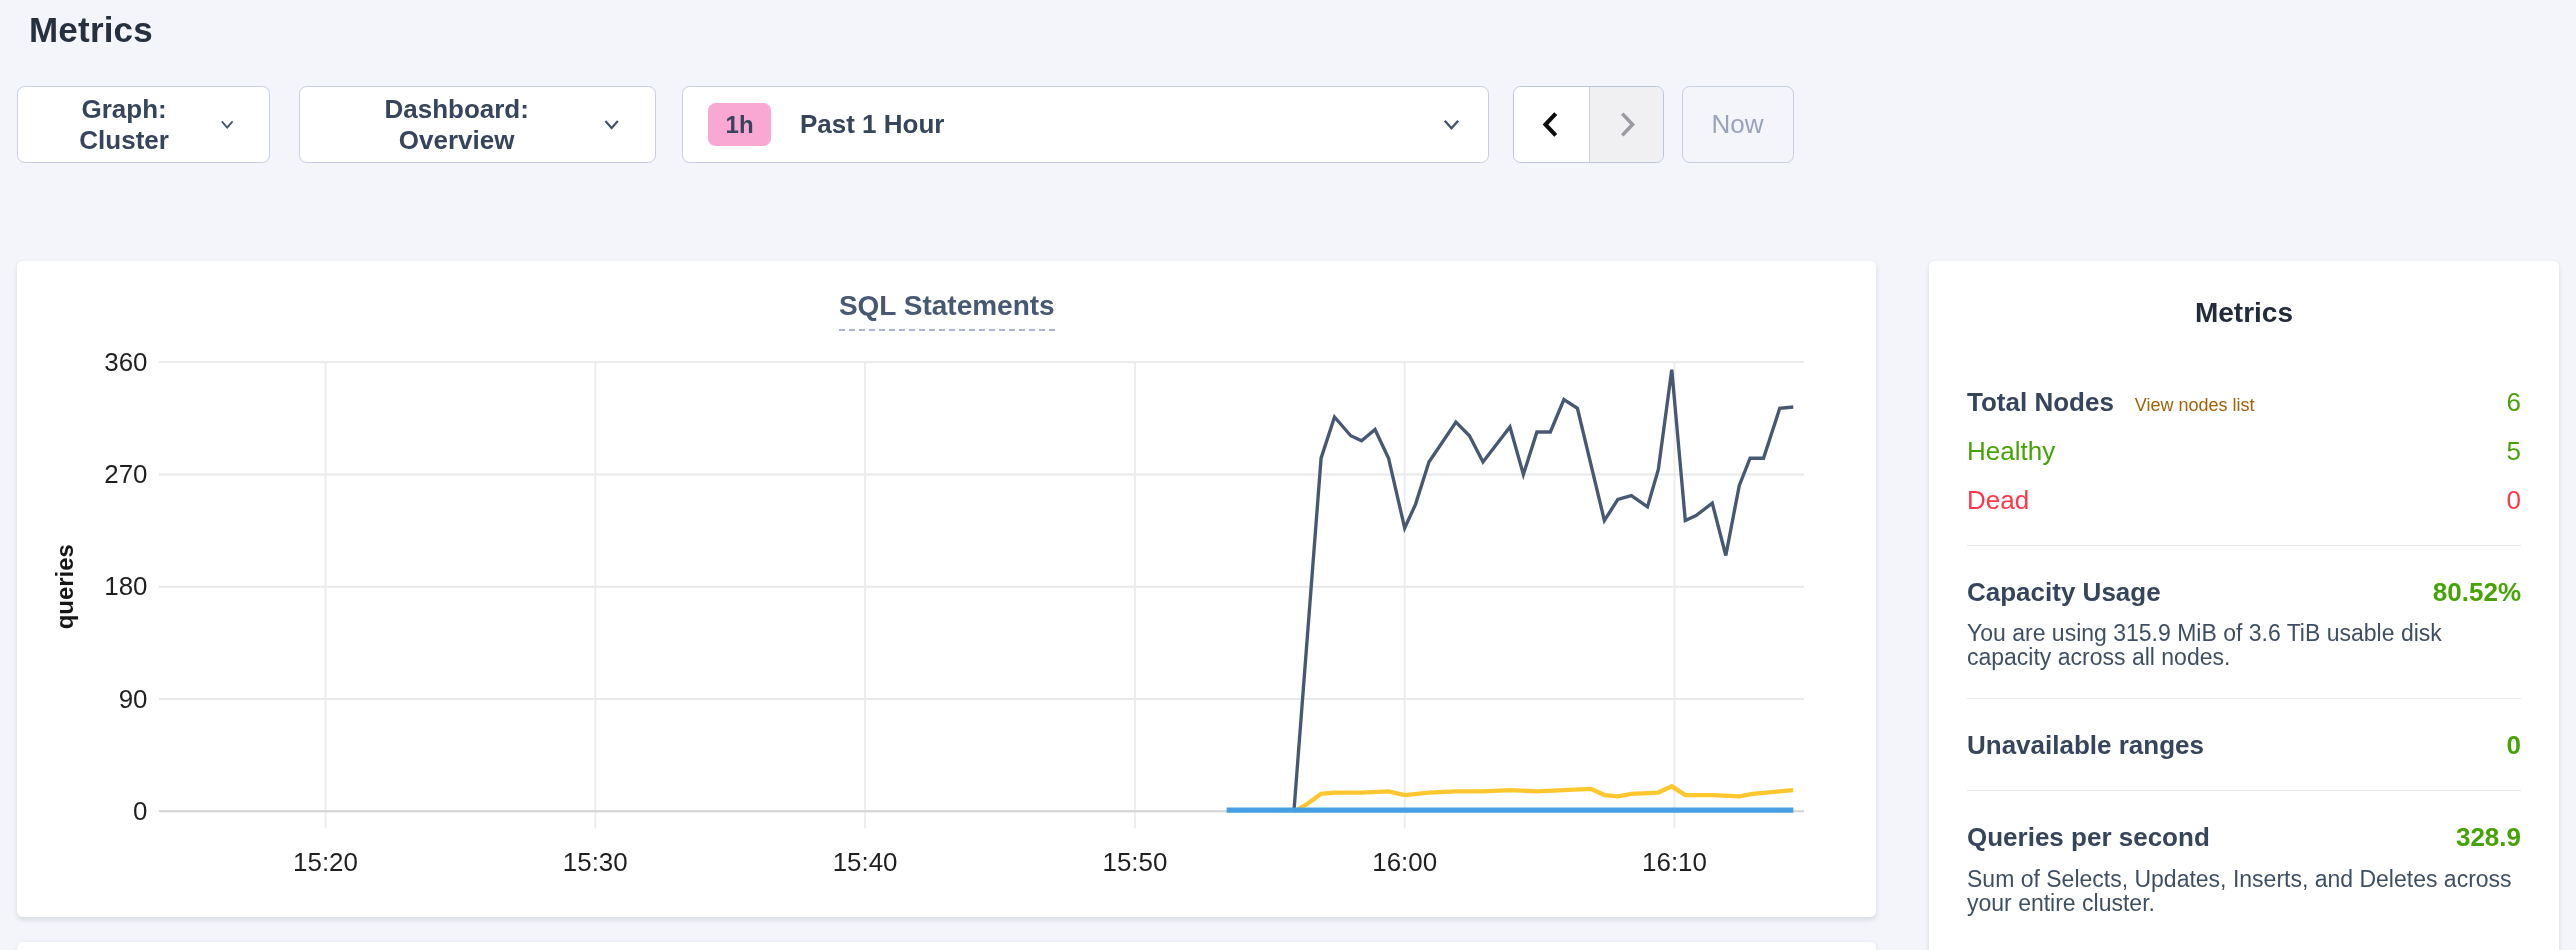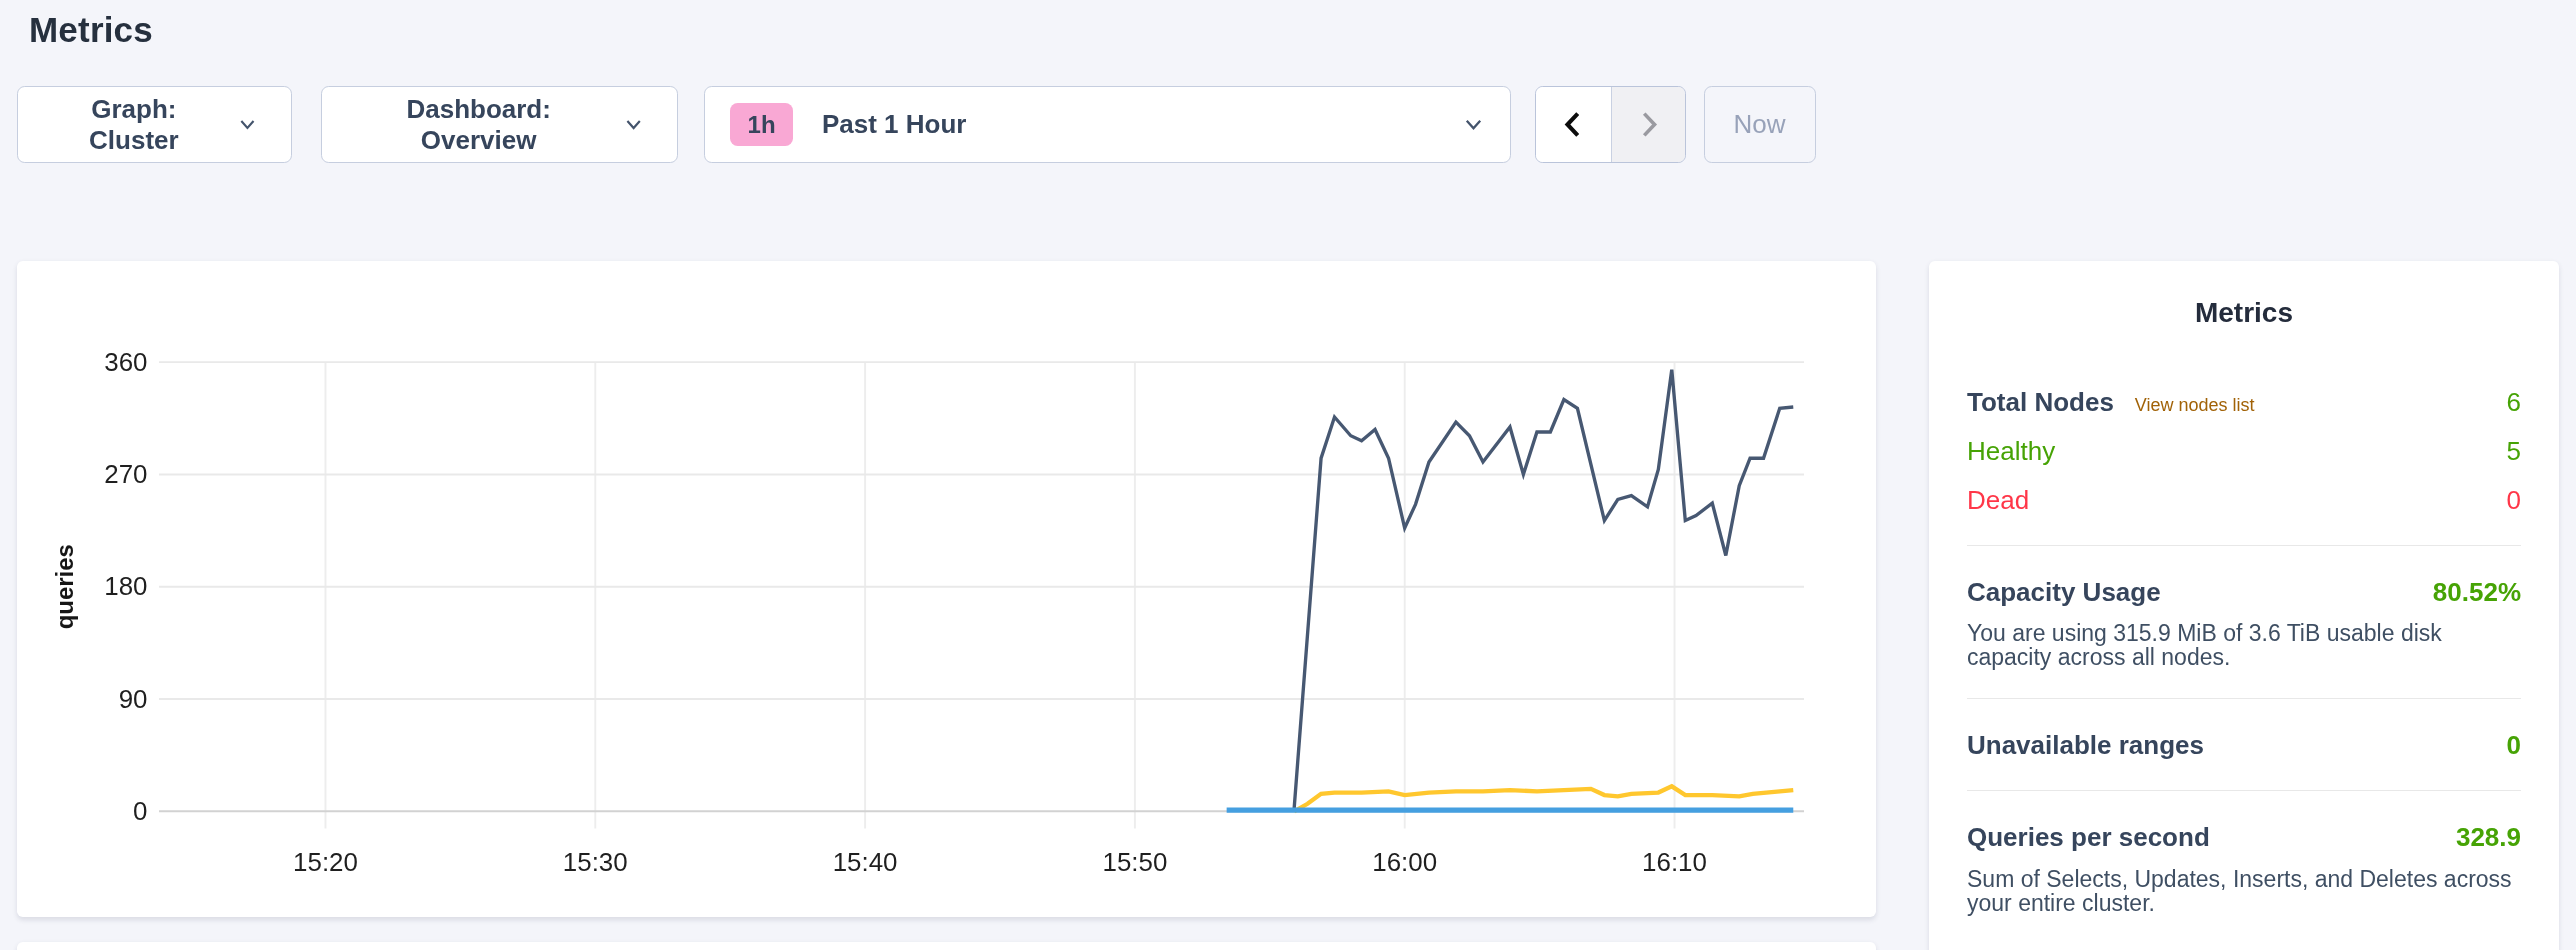--- a/index.html
+++ b/index.html
@@ -20,21 +20,21 @@
     display:flex; align-items:stretch;
   }
   .btn {
     background:#fff; border:1.9px solid #c6cedf; border-radius:7.7px;
     display:flex; align-items:center; justify-content:center;
     font-family:"Liberation Sans", sans-serif;
     font-size:26px; font-weight:bold; color:#36455c; cursor:pointer;
   }
   .drop { padding:0 33px; }
   .drop .chev { margin-left:21px; }
-  .graph-btn { width:275px; }
+  .graph-btn { width:253px; }
   .dash-btn { width:357px; margin-left:29px; }
   .time-sel {
     width:807px; margin-left:26px; justify-content:flex-start; padding:0 25px;
   }
   .badge {
     background:#f9a8d4; border-radius:7.7px; padding:7.7px 17.3px;
     font-size:24px; font-weight:bold; color:#36455c; margin-right:29px;
   }
   .time-sel .chev { margin-left:auto; }
   .seg {
@@ -126,20 +126,23 @@
       <svg width="29" height="33" viewBox="0 0 24 24">
           <path d="M8.5 3 L17 12 L8.5 21" fill="none" stroke="#9a9aa0" stroke-width="3"></path>
         </svg>
     </button>
   </div>
 
   <button class="btn now-btn">Now</button>
 </div>
 
 <div class="chart-card">
+  <div class="chart-title-wrap">
+    <span class="chart-title">SQL Statements</span>
+  </div>
   <svg id="chart-svg" width="1859" height="627" viewBox="0 0 1937 653" style="position:absolute;left:0;top:29px;">
       <line x1="321.43046357615896" y1="75" x2="321.43046357615896" y2="561" stroke="#ededed" stroke-width="2"></line>
       <text x="321.43046357615896" y="605" text-anchor="middle" font-size="27" fill="#1f1f1f">15:20</text>
       <line x1="602.5562913907285" y1="75" x2="602.5562913907285" y2="561" stroke="#ededed" stroke-width="2"></line>
       <text x="602.5562913907285" y="605" text-anchor="middle" font-size="27" fill="#1f1f1f">15:30</text>
       <line x1="883.6821192052981" y1="75" x2="883.6821192052981" y2="561" stroke="#ededed" stroke-width="2"></line>
       <text x="883.6821192052981" y="605" text-anchor="middle" font-size="27" fill="#1f1f1f">15:40</text>
       <line x1="1164.8079470198677" y1="75" x2="1164.8079470198677" y2="561" stroke="#ededed" stroke-width="2"></line>
       <text x="1164.8079470198677" y="605" text-anchor="middle" font-size="27" fill="#1f1f1f">15:50</text>
       <line x1="1445.9337748344371" y1="75" x2="1445.9337748344371" y2="561" stroke="#ededed" stroke-width="2"></line>

